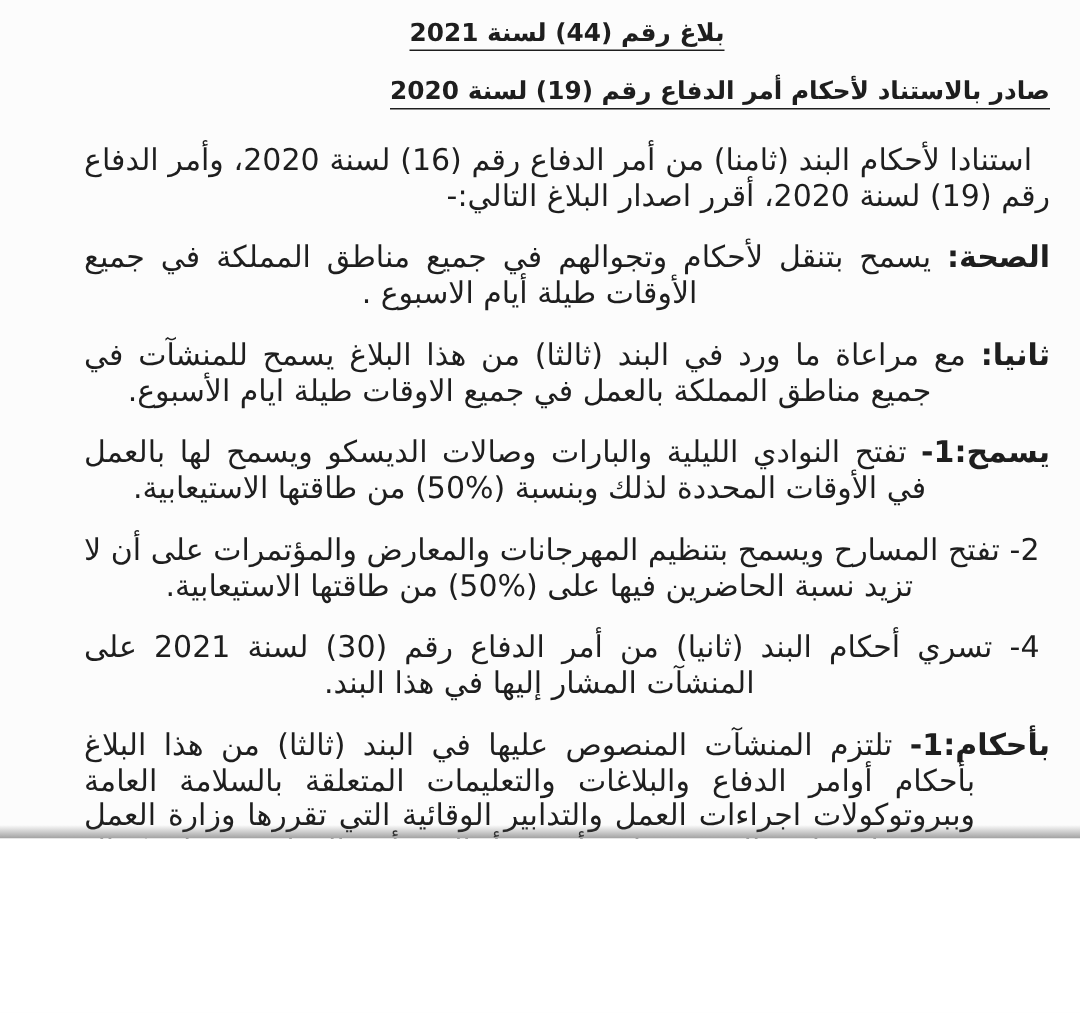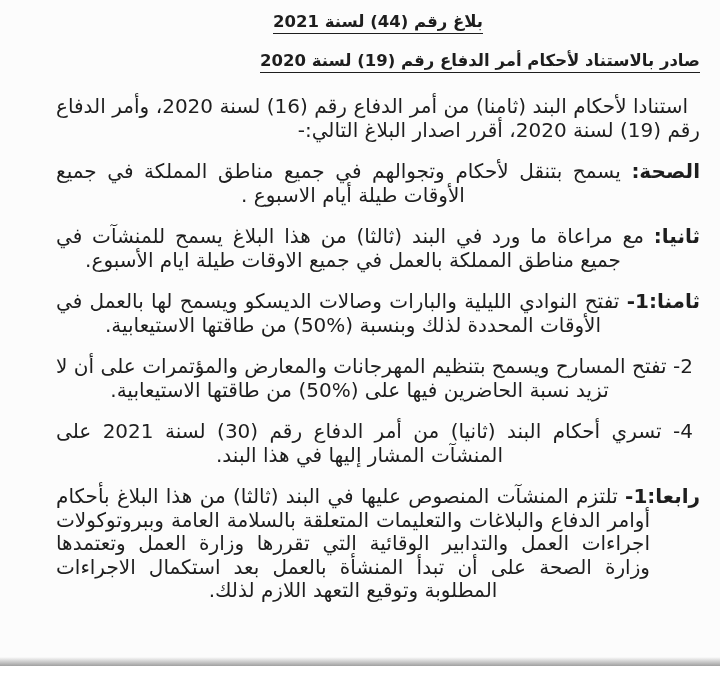--- a/index.html
+++ b/index.html
@@ -3,21 +3,21 @@
 <meta charset="utf-8">
 <style>
   html, body { margin: 0; padding: 0; }
   body {
     width: 720px; height: 675px;
     background: #ffffff;
     font-family: "DejaVu Sans", sans-serif;
   }
   .page {
     position: relative;
-    width: 720px; height: 666px;
+    width: 720px; height: 559px;
     box-sizing: border-box;
     background: #fcfcfc;
     color: #1e1e1e;
     direction: rtl;
     padding: 6px 20px 0 56px;
     overflow: hidden;
   }
   .title {
     text-align: center;
     font-weight: bold;
@@ -73,24 +73,24 @@
     <span class="u">صادر بالاستناد لأحكام أمر الدفاع رقم (19) لسنة 2020</span>
   </div>
 
   <p class="intro">استنادا لأحكام البند (ثامنا) من أمر الدفاع رقم (16) لسنة 2020، وأمر الدفاع رقم (19) لسنة 2020، أقرر اصدار البلاغ التالي:-</p>
 
   <div id="sections">
   <p class="sec"><b class="label">الصحة:</b> <span class="body">يسمح بتنقل لأحكام وتجوالهم في جميع مناطق المملكة في جميع الأوقات طيلة أيام الاسبوع .</span></p>
 
   <p class="sec"><b class="label">ثانيا:</b> <span class="body">مع مراعاة ما ورد في البند (ثالثا) من هذا البلاغ يسمح للمنشآت في جميع مناطق المملكة بالعمل في جميع الاوقات طيلة ايام الأسبوع.</span></p>
 
-  <p class="sec"><b class="label">ثامنا:1-</b> <span class="body">تفتح النوادي الليلية والبارات وصالات الديسكو ويسمح لها بالعمل في الأوقات المحددة لذلك وبنسبة (%50) من طاقتها الاستيعابية.</span></p>
+  <p class="sec"><b class="label">يسمح:1-</b> <span class="body">تفتح النوادي الليلية والبارات وصالات الديسكو ويسمح لها بالعمل في الأوقات المحددة لذلك وبنسبة (%50) من طاقتها الاستيعابية.</span></p>
 
   <p class="sec sub"><b class="label">2-</b> <span class="body">تفتح المسارح ويسمح بتنظيم المهرجانات والمعارض والمؤتمرات على أن لا تزيد نسبة الحاضرين فيها على (%50) من طاقتها الاستيعابية.</span></p>
 
 
   <p class="sec sub"><b class="label">4-</b> <span class="body">تسري أحكام البند (ثانيا) من أمر الدفاع رقم (30) لسنة 2021 على المنشآت المشار إليها في هذا البند.</span></p>
 
-  <p class="sec"><b class="label">رابعا:1-</b> <span class="body">تلتزم المنشآت المنصوص عليها في البند (ثالثا) من هذا البلاغ بأحكام أوامر الدفاع والبلاغات والتعليمات المتعلقة بالسلامة العامة وببروتوكولات اجراءات العمل والتدابير الوقائية التي تقررها وزارة العمل وتعتمدها وزارة الصحة على أن تبدأ المنشأة بالعمل بعد استكمال الاجراءات المطلوبة وتوقيع التعهد اللازم لذلك.</span></p>
+  <p class="sec"><b class="label">بأحكام:1-</b> <span class="body">تلتزم المنشآت المنصوص عليها في البند (ثالثا) من هذا البلاغ بأحكام أوامر الدفاع والبلاغات والتعليمات المتعلقة بالسلامة العامة وببروتوكولات اجراءات العمل والتدابير الوقائية التي تقررها وزارة العمل وتعتمدها وزارة الصحة على أن تبدأ المنشأة بالعمل بعد استكمال الاجراءات المطلوبة وتوقيع التعهد اللازم لذلك.</span></p>
 </div>
 
   <div class="bottom-shade"></div>
 </div>
 
 </body></html>

